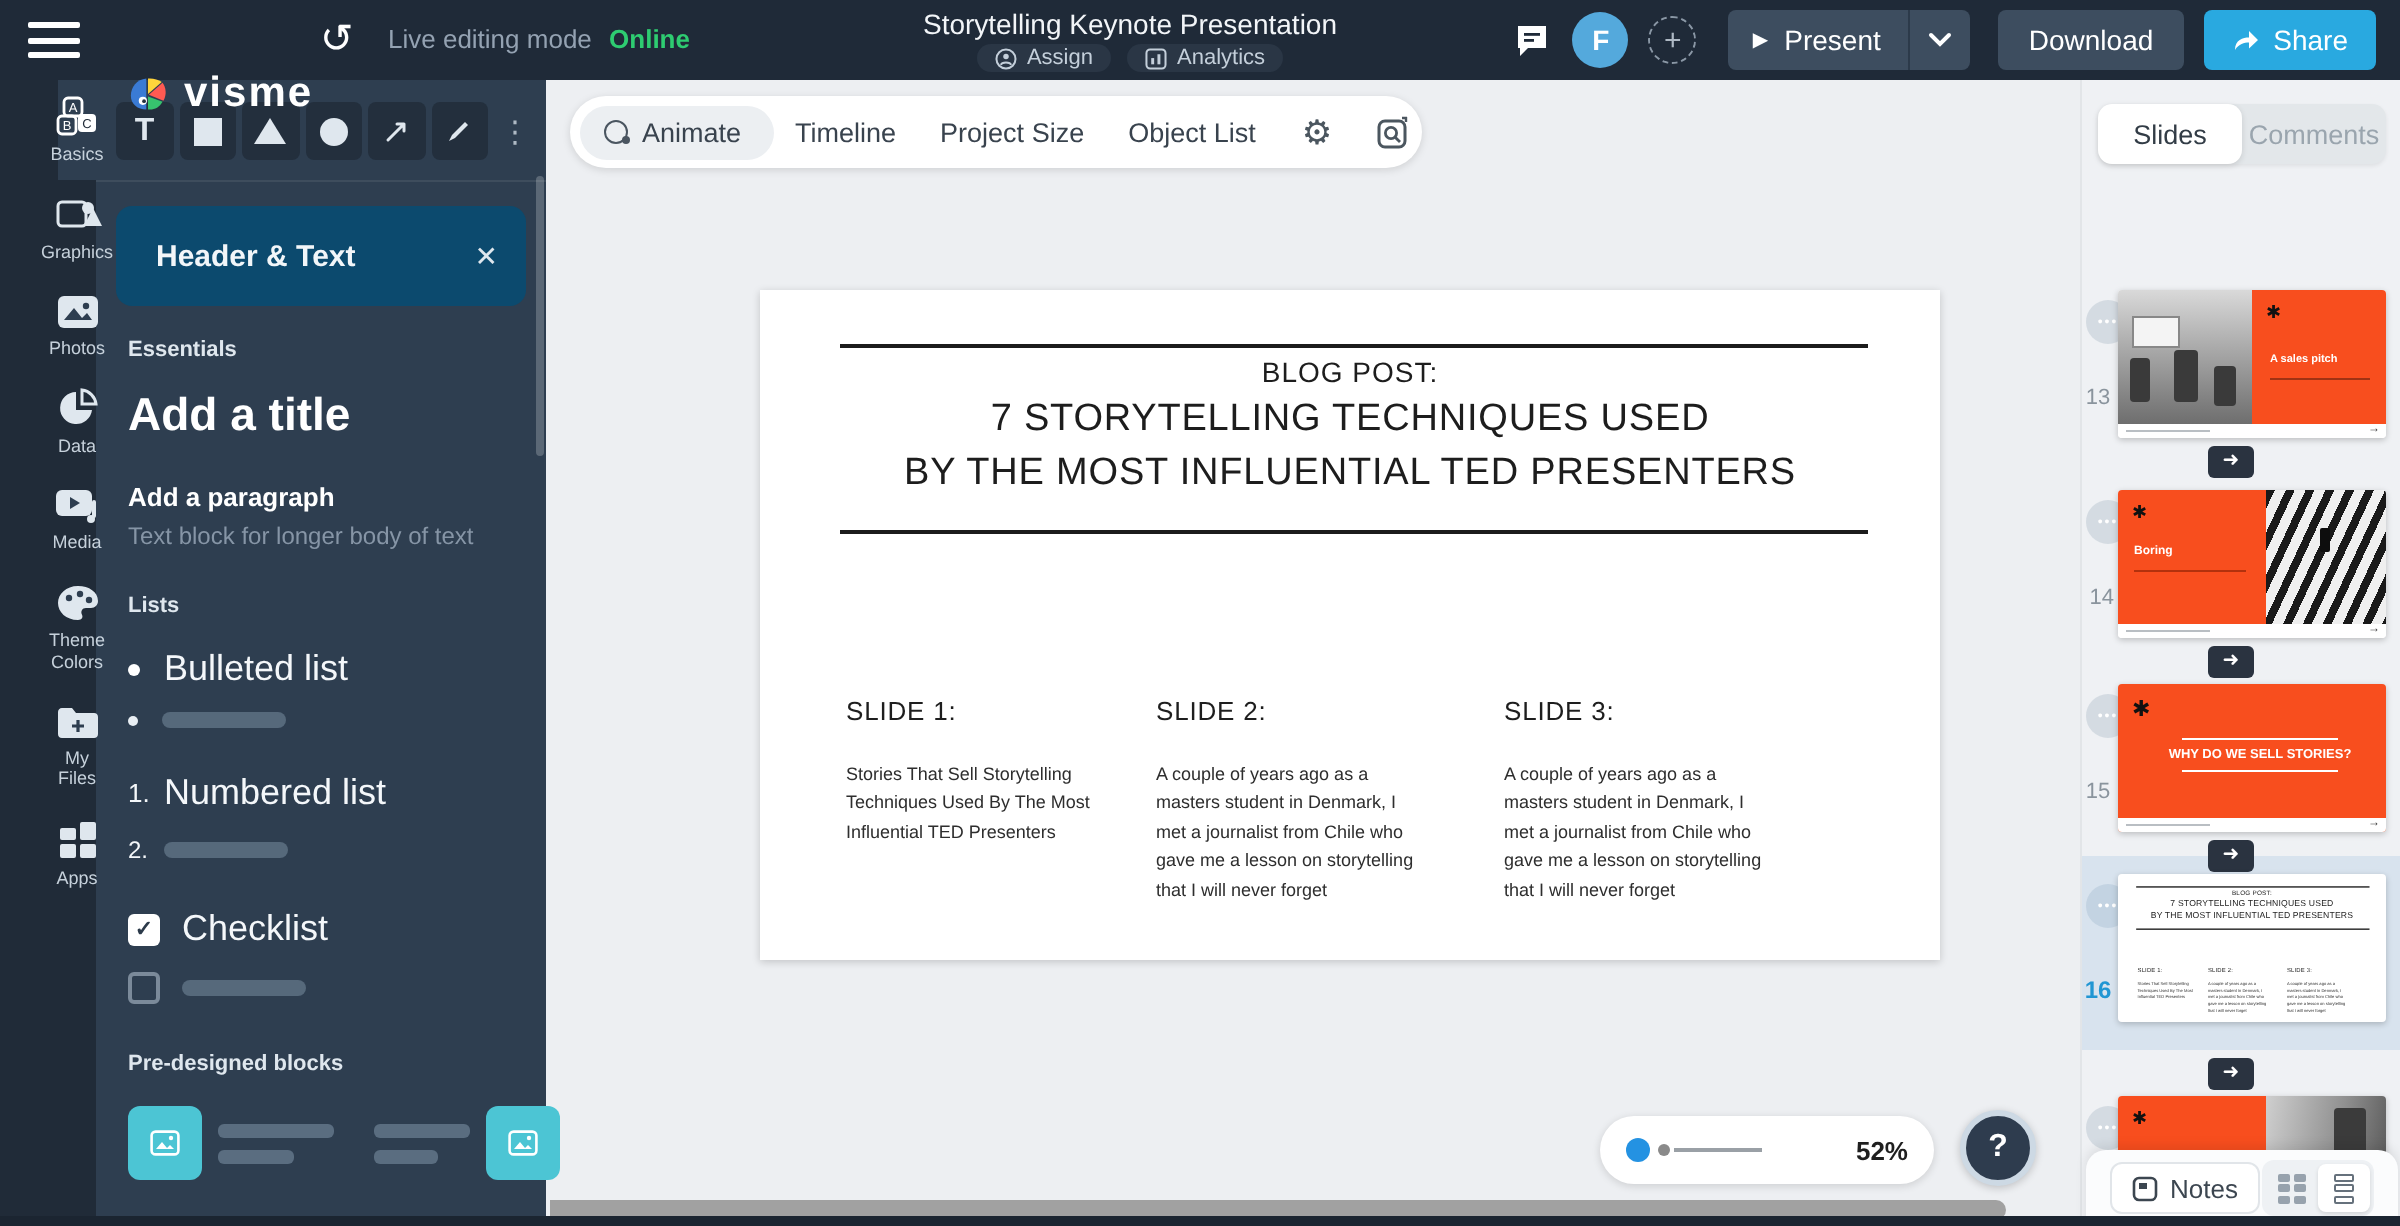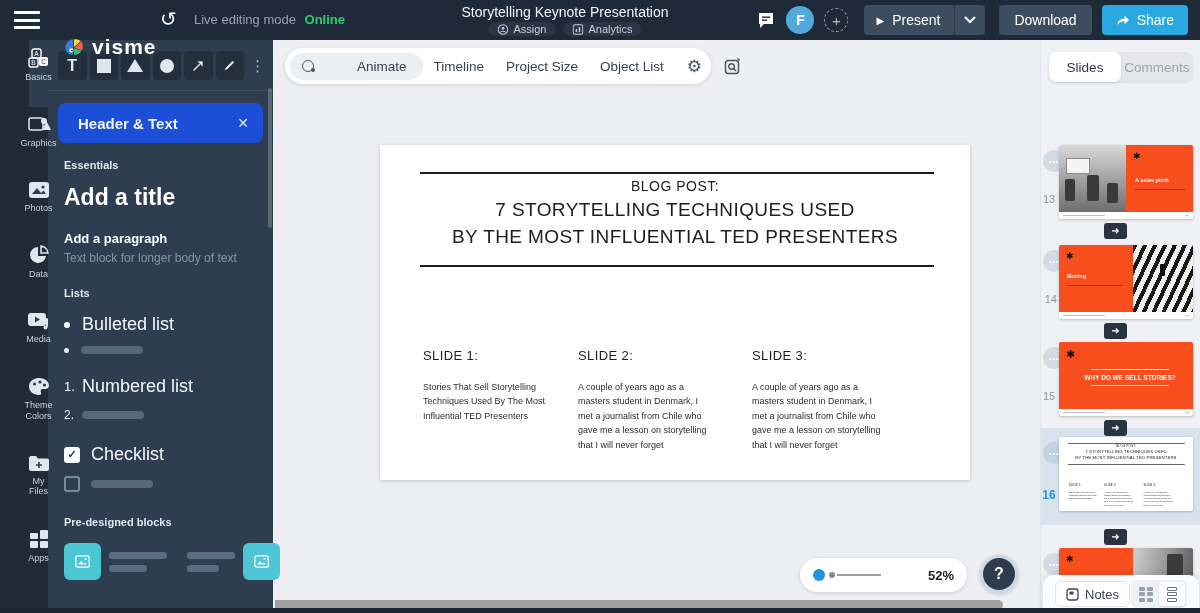--- a/index.html
+++ b/index.html
@@ -25,35 +25,35 @@
   .add-collab { width:24px; height:24px; border-radius:50%; border:1.5px dashed #8a97a5; color:#aeb9c4; font-size:15px; display:flex; align-items:center; justify-content:center; cursor:pointer; }
   .present-split { display:flex; margin-left:6px; cursor:pointer; }
   .present-main { background:#3d4d5f; color:#fff; font-size:14px; padding:7px 14px 7px 12px; border-radius:4px 0 0 4px; display:flex; align-items:center; gap:8px; }
   .present-main .play { font-size:10px; }
   .present-caret { background:#3d4d5f; border-left:1px solid #2c3a4a; border-radius:0 4px 4px 0; display:flex; align-items:center; padding:0 9px; }
   .dl-btn { background:#3d4d5f; color:#fff; font-size:14px; padding:7px 15px; border-radius:4px; cursor:pointer; margin-left:4px; }
   .share-btn { background:#29a9e0; color:#fff; font-size:14px; padding:7px 14px; border-radius:4px; cursor:pointer; display:flex; align-items:center; gap:7px; }
 
   
   .rail { position:absolute; left:0; top:40px; width:48px; height:573px; background:#202b38; z-index:20; }
-  .rail-item { display:flex; flex-direction:column; align-items:center; justify-content:center; padding:8px 0 24px; cursor:pointer;margin-left:29px; }
+  .rail-item { display:flex; flex-direction:column; align-items:center; justify-content:center; padding:8px 0 7px; cursor:pointer;margin-left:29px; }
   .rail-item .ri-label { font-size:9px; color:#c6d1db; margin-top:4px; text-align:center; line-height:1.2; }
   .rail-item.active { background:#2e3e50; }
   .rail-item svg { display:block; }
 
   
   .panel { position:absolute; left:48px; top:40px; width:225px; height:573px; background:#2e3e50; z-index:10; color:#fff; }
   .tools-row { display:flex; align-items:center; gap:3px; padding:11px 8px 10px 10px; border-bottom:1px solid rgba(255,255,255,0.08); }
   .tool-btn { width:29px; height:29px; background:#232f3d; border-radius:4px; display:flex; align-items:center; justify-content:center; color:#dfe7ee; cursor:pointer; }
   .tool-btn .t-glyph { font-size:16px; font-weight:700; }
   .tool-sq { width:14px; height:14px; background:#dfe7ee; }
   .tool-tri { width:0; height:0; border-left:8px solid transparent; border-right:8px solid transparent; border-bottom:13px solid #dfe7ee; }
   .tool-circ { width:14px; height:14px; border-radius:50%; background:#dfe7ee; }
   .tool-more { color:#aeb9c4; font-size:15px; margin-left:3px; cursor:pointer; }
-  .panel-card { margin:12px 10px 0; height:40px; background:#1d4ed8; border-radius:8px; display:flex; align-items:center; padding:0 14px 0 20px; }
+  .panel-card { margin:12px 10px 0; height:50px; background:#0c4a6e; border-radius:8px; display:flex; align-items:center; padding:0 14px 0 20px; }
   .panel-card .pc-title { flex:1; font-size:15px; font-weight:700; color:#f2f6f9; }
   .panel-card .pc-close { font-size:14px; color:#dfe7ee; cursor:pointer; }
   .panel-body { padding:0 16px; }
   .sec-label { font-size:11px; font-weight:700; color:#dfe7ee; }
   .sec-essentials { margin-top:16px; }
   .add-title { margin-top:13px; font-size:23px; font-weight:700; color:#fff; cursor:pointer; }
   .add-subtitle { margin-top:17px; font-size:16px; font-weight:700; color:#fff; cursor:pointer; }
   .add-paragraph { margin-top:20px; font-size:13px; font-weight:700; color:#fff; cursor:pointer; }
   .para-hint { margin-top:5px; font-size:12px; color:#8695a6; }
   .sec-lists { margin-top:22px; }
@@ -391,21 +391,21 @@
         </div>
       </div>
     </div>
     <div class="panel-scrollbar"></div>
   </aside>
 
   <main class="canvas">
     <div class="cv-toolbar">
       <div class="animate-pill">
         <span class="ring-icon"></span>
-        <span class="cv-item" style="padding:0;margin-left:36px;">Animate</span>
+        <span class="cv-item" style="padding:0;">Animate</span>
       </div>
       <div class="cv-item">Timeline</div>
       <div class="cv-item">Project Size</div>
       <div class="cv-item">Object List</div>
       <div class="cv-gear">⚙</div>
       <div class="cv-search">
         <svg width="17" height="17" viewBox="0 0 17 17">
             <rect x="1.5" y="2.5" width="13" height="13" rx="3" fill="none" stroke="#4b565f" stroke-width="1.5"></rect>
             <circle cx="7.5" cy="8.5" r="2.8" fill="none" stroke="#4b565f" stroke-width="1.4"></circle>
             <path d="M9.7 10.7 L12 13" stroke="#4b565f" stroke-width="1.4"></path>

